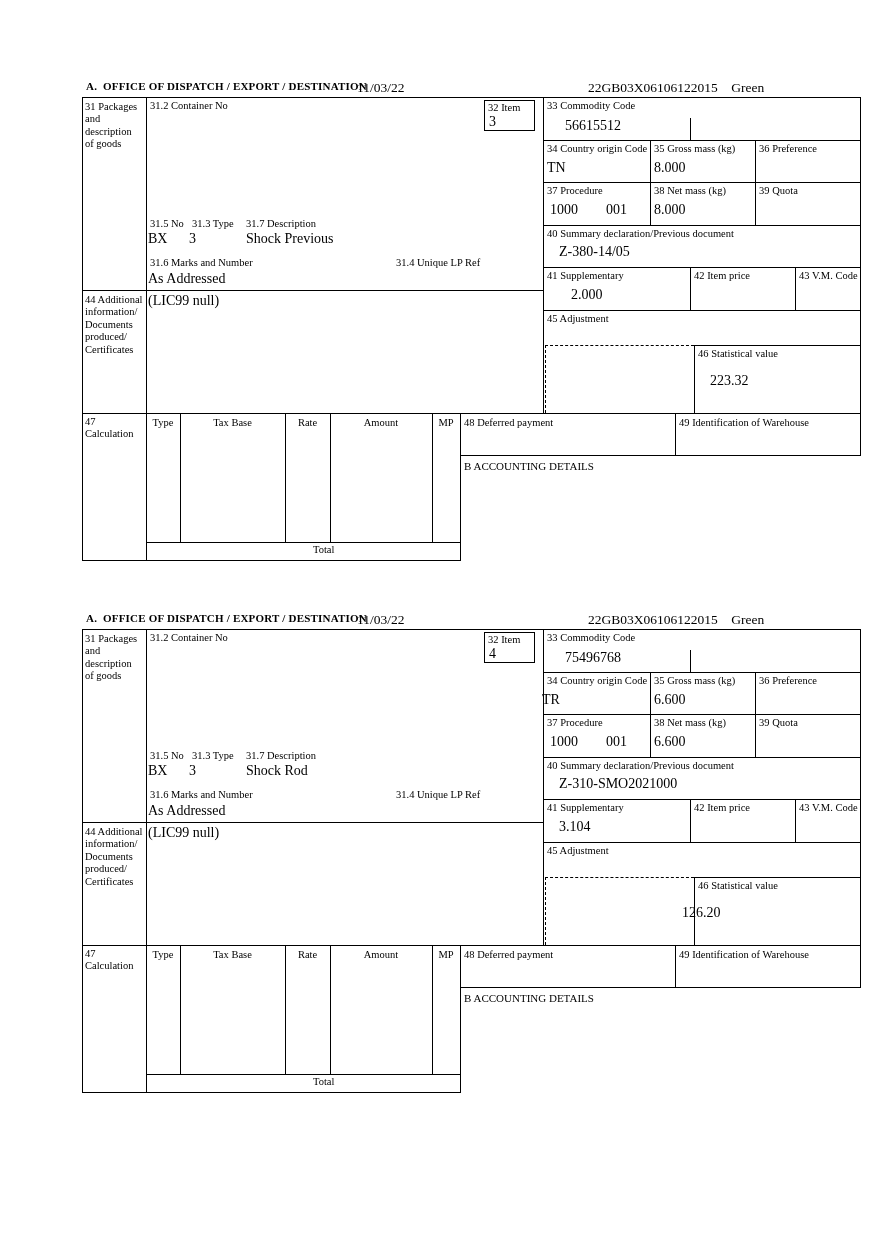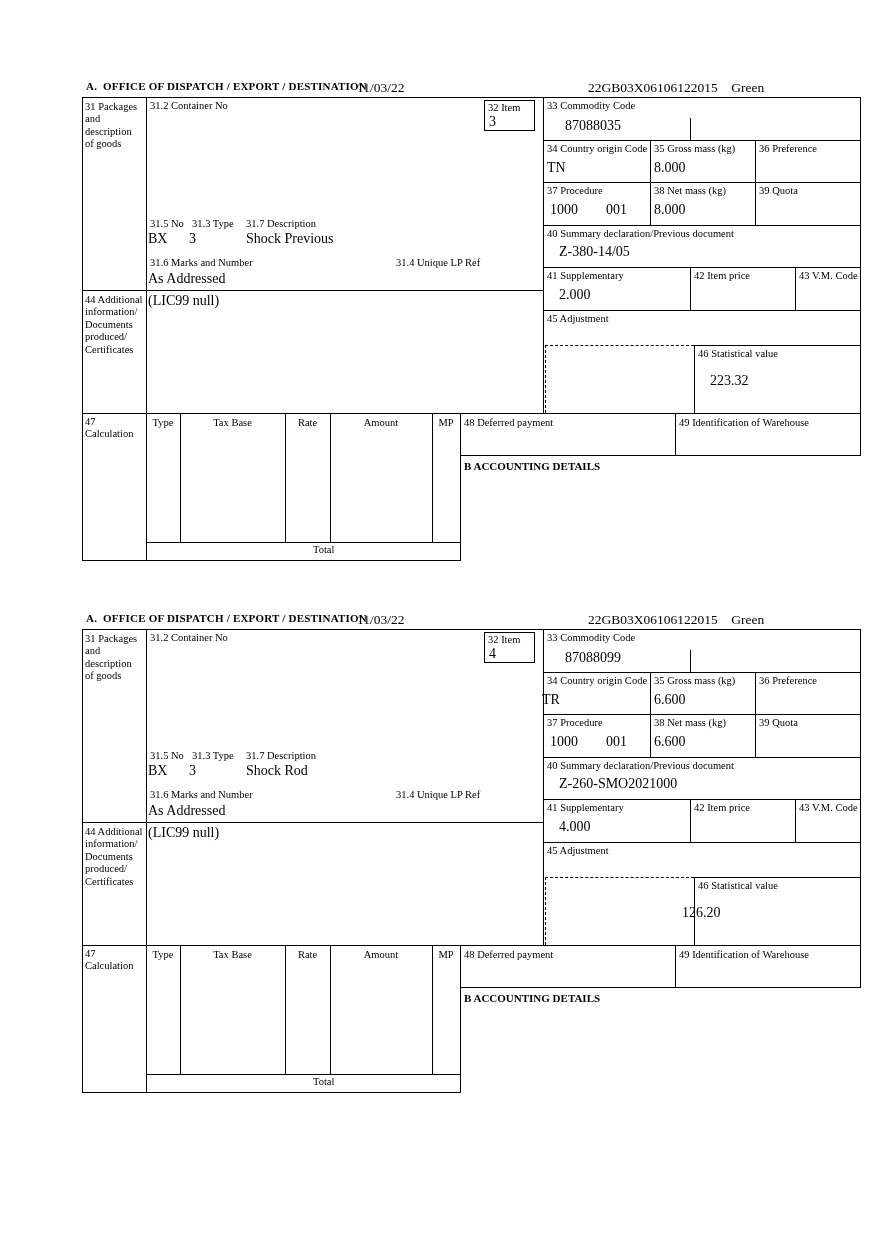--- a/index.html
+++ b/index.html
@@ -13,21 +13,21 @@
   .vl { position:absolute; width:0; border-left:1px solid #000; }
   .hl.dashed { border-top-style:dashed; }
   .vl.dashed { border-left-style:dashed; }
   .lbl { position:absolute; font-size:10.5px; line-height:1.18; white-space:nowrap; }
   .lbl.wrap { white-space:normal; }
   .val { position:absolute; font-size:14px; line-height:1.1; white-space:nowrap; }
   .hdr { position:absolute; font-size:11px; font-weight:bold; letter-spacing:0.2px; white-space:pre; }
   .hdrval { position:absolute; font-size:13.5px; white-space:pre; }
   .itembox { position:absolute; border:1px solid #000; }
   .ctr { text-align:center; }
-  .b { font-weight:bold; }
+  .b { font-weight:normal; }
 </style>
 </head>
 <body>
 
 <div id="page">
 
   <div class="section" style="top:80px">
     <div class="hdr" style="left:4px; top:0">A.  OFFICE OF DISPATCH / EXPORT / DESTINATION</div>
     <div class="hdrval" style="left:275px; top:0">11/03/22</div>
     <div class="hdrval" style="left:506px; top:0">22GB03X06106122015    Green</div>
@@ -77,36 +77,36 @@
     <div class="lbl" style="left:164px; top:138px">31.7 Description</div>
     <div class="val" style="left:66px; top:151px">BX</div>
     <div class="val" style="left:107px; top:151px">3</div>
     <div class="val" style="left:164px; top:151px">Shock Previous</div>
     <div class="lbl" style="left:68px; top:177px">31.6 Marks and Number</div>
     <div class="lbl" style="left:314px; top:177px">31.4 Unique LP Ref</div>
     <div class="val" style="left:66px; top:191px">As Addressed</div>
     <div class="val" style="left:66px; top:213px">(LIC99 null)</div>
 
     <div class="lbl" style="left:465px; top:20px">33 Commodity Code</div>
-    <div class="val" style="left:483px; top:38px">87088035</div>
+    <div class="val" style="left:483px; top:38px">56615512</div>
     <div class="lbl" style="left:465px; top:63px">34 Country origin Code</div>
     <div class="val" style="left:465px; top:80px">TN</div>
     <div class="lbl" style="left:572px; top:63px">35 Gross mass (kg)</div>
     <div class="val" style="left:572px; top:80px">8.000</div>
     <div class="lbl" style="left:677px; top:63px">36 Preference</div>
     <div class="lbl" style="left:465px; top:105px">37 Procedure</div>
     <div class="val" style="left:468px; top:122px">1000</div>
     <div class="val" style="left:524px; top:122px">001</div>
     <div class="lbl" style="left:572px; top:105px">38 Net mass (kg)</div>
     <div class="val" style="left:572px; top:122px">8.000</div>
     <div class="lbl" style="left:677px; top:105px">39 Quota</div>
     <div class="lbl" style="left:465px; top:148px">40 Summary declaration/Previous document</div>
     <div class="val" style="left:477px; top:164px">Z-380-14/05</div>
     <div class="lbl" style="left:465px; top:190px">41 Supplementary</div>
-    <div class="val" style="left:477px; top:207px">2.000</div>
+    <div class="val" style="left:489px; top:207px">2.000</div>
     <div class="lbl" style="left:612px; top:190px">42 Item price</div>
     <div class="lbl" style="left:717px; top:190px">43 V.M. Code</div>
     <div class="lbl" style="left:465px; top:233px">45 Adjustment</div>
     <div class="lbl" style="left:616px; top:268px">46 Statistical value</div>
     <div class="val" style="left:628px; top:293px">223.32</div>
 
     <div class="lbl ctr" style="left:64px; top:337px; width:34px">Type</div>
     <div class="lbl ctr" style="left:98px; top:337px; width:105px">Tax Base</div>
     <div class="lbl ctr" style="left:203px; top:337px; width:45px">Rate</div>
     <div class="lbl ctr" style="left:248px; top:337px; width:102px">Amount</div>
@@ -167,36 +167,36 @@
     <div class="lbl" style="left:164px; top:138px">31.7 Description</div>
     <div class="val" style="left:66px; top:151px">BX</div>
     <div class="val" style="left:107px; top:151px">3</div>
     <div class="val" style="left:164px; top:151px">Shock Rod</div>
     <div class="lbl" style="left:68px; top:177px">31.6 Marks and Number</div>
     <div class="lbl" style="left:314px; top:177px">31.4 Unique LP Ref</div>
     <div class="val" style="left:66px; top:191px">As Addressed</div>
     <div class="val" style="left:66px; top:213px">(LIC99 null)</div>
 
     <div class="lbl" style="left:465px; top:20px">33 Commodity Code</div>
-    <div class="val" style="left:483px; top:38px">87088099</div>
+    <div class="val" style="left:483px; top:38px">75496768</div>
     <div class="lbl" style="left:465px; top:63px">34 Country origin Code</div>
     <div class="val" style="left:460px; top:80px">TR</div>
     <div class="lbl" style="left:572px; top:63px">35 Gross mass (kg)</div>
     <div class="val" style="left:572px; top:80px">6.600</div>
     <div class="lbl" style="left:677px; top:63px">36 Preference</div>
     <div class="lbl" style="left:465px; top:105px">37 Procedure</div>
     <div class="val" style="left:468px; top:122px">1000</div>
     <div class="val" style="left:524px; top:122px">001</div>
     <div class="lbl" style="left:572px; top:105px">38 Net mass (kg)</div>
     <div class="val" style="left:572px; top:122px">6.600</div>
     <div class="lbl" style="left:677px; top:105px">39 Quota</div>
     <div class="lbl" style="left:465px; top:148px">40 Summary declaration/Previous document</div>
-    <div class="val" style="left:477px; top:164px">Z-260-SMO2021000</div>
+    <div class="val" style="left:477px; top:164px">Z-310-SMO2021000</div>
     <div class="lbl" style="left:465px; top:190px">41 Supplementary</div>
-    <div class="val" style="left:477px; top:207px">4.000</div>
+    <div class="val" style="left:477px; top:207px">3.104</div>
     <div class="lbl" style="left:612px; top:190px">42 Item price</div>
     <div class="lbl" style="left:717px; top:190px">43 V.M. Code</div>
     <div class="lbl" style="left:465px; top:233px">45 Adjustment</div>
     <div class="lbl" style="left:616px; top:268px">46 Statistical value</div>
     <div class="val" style="left:600px; top:293px">126.20</div>
 
     <div class="lbl ctr" style="left:64px; top:337px; width:34px">Type</div>
     <div class="lbl ctr" style="left:98px; top:337px; width:105px">Tax Base</div>
     <div class="lbl ctr" style="left:203px; top:337px; width:45px">Rate</div>
     <div class="lbl ctr" style="left:248px; top:337px; width:102px">Amount</div>

